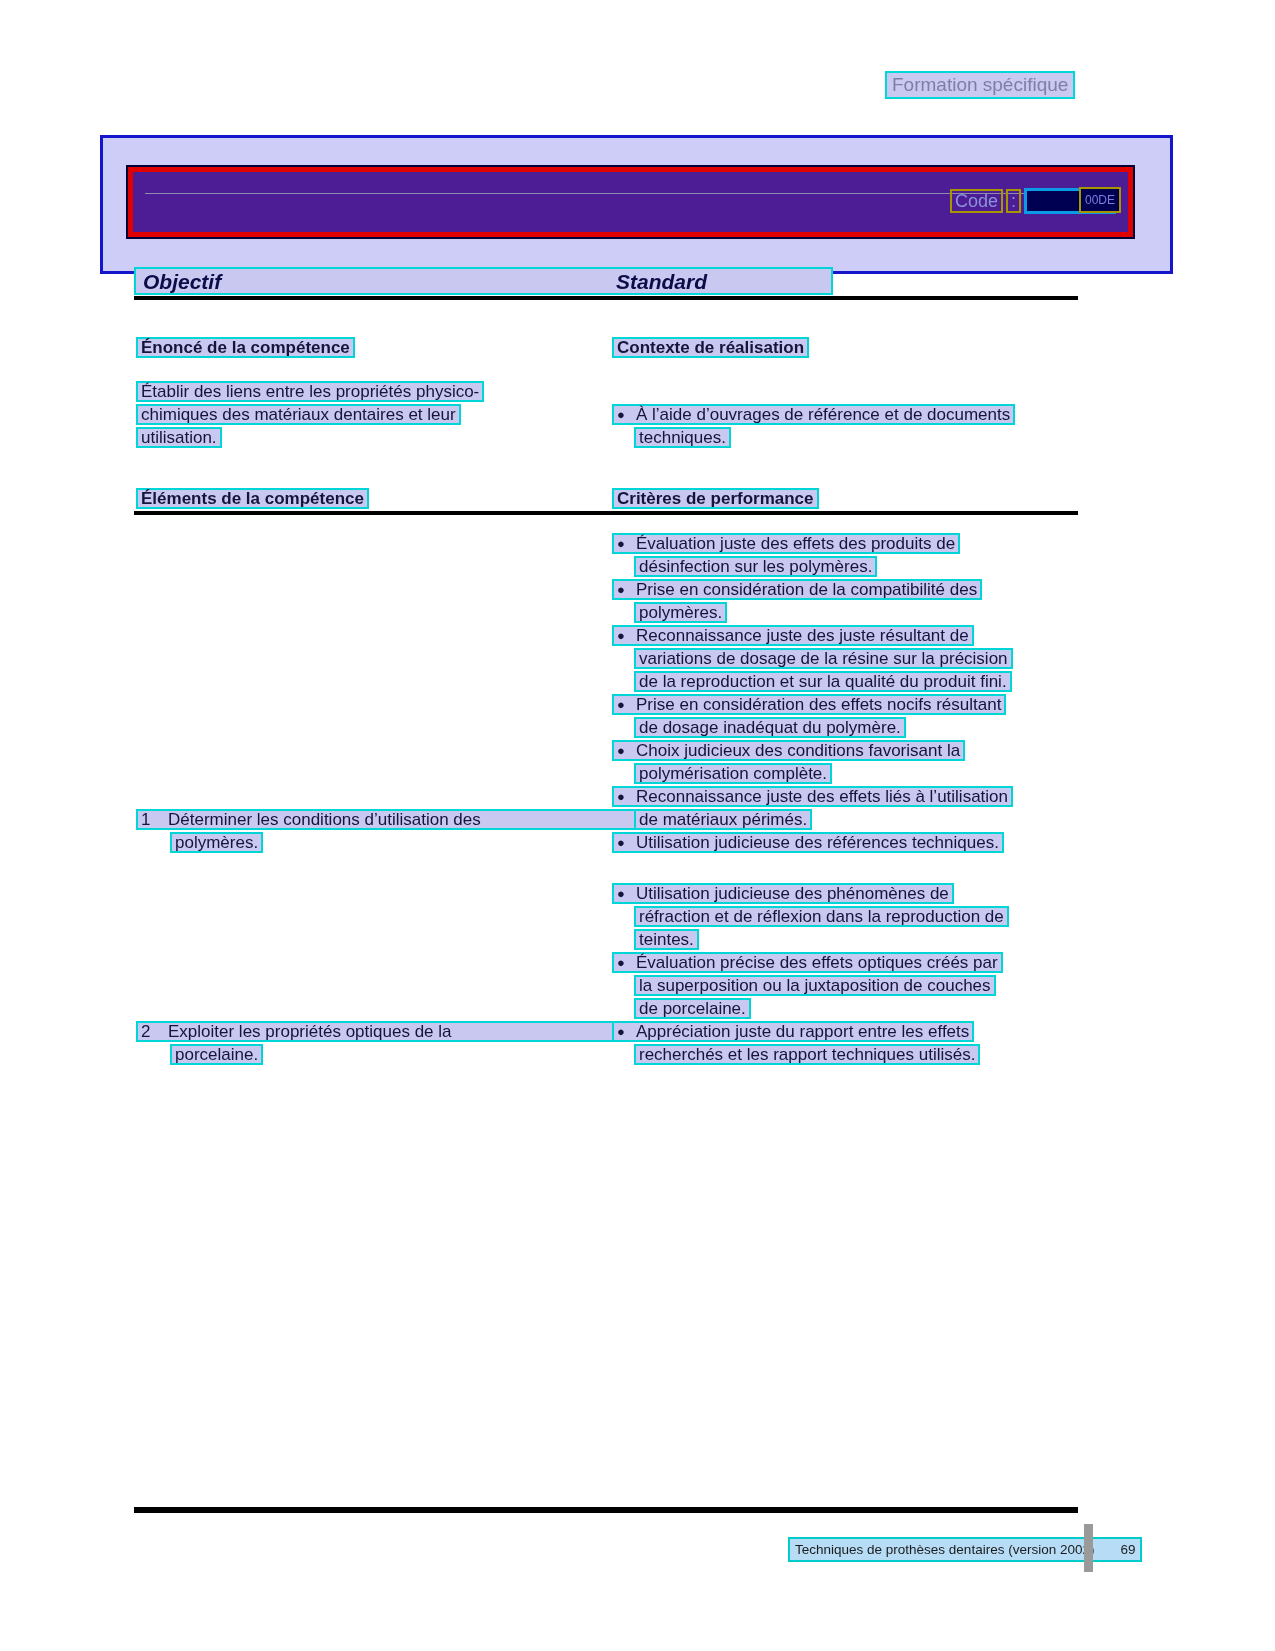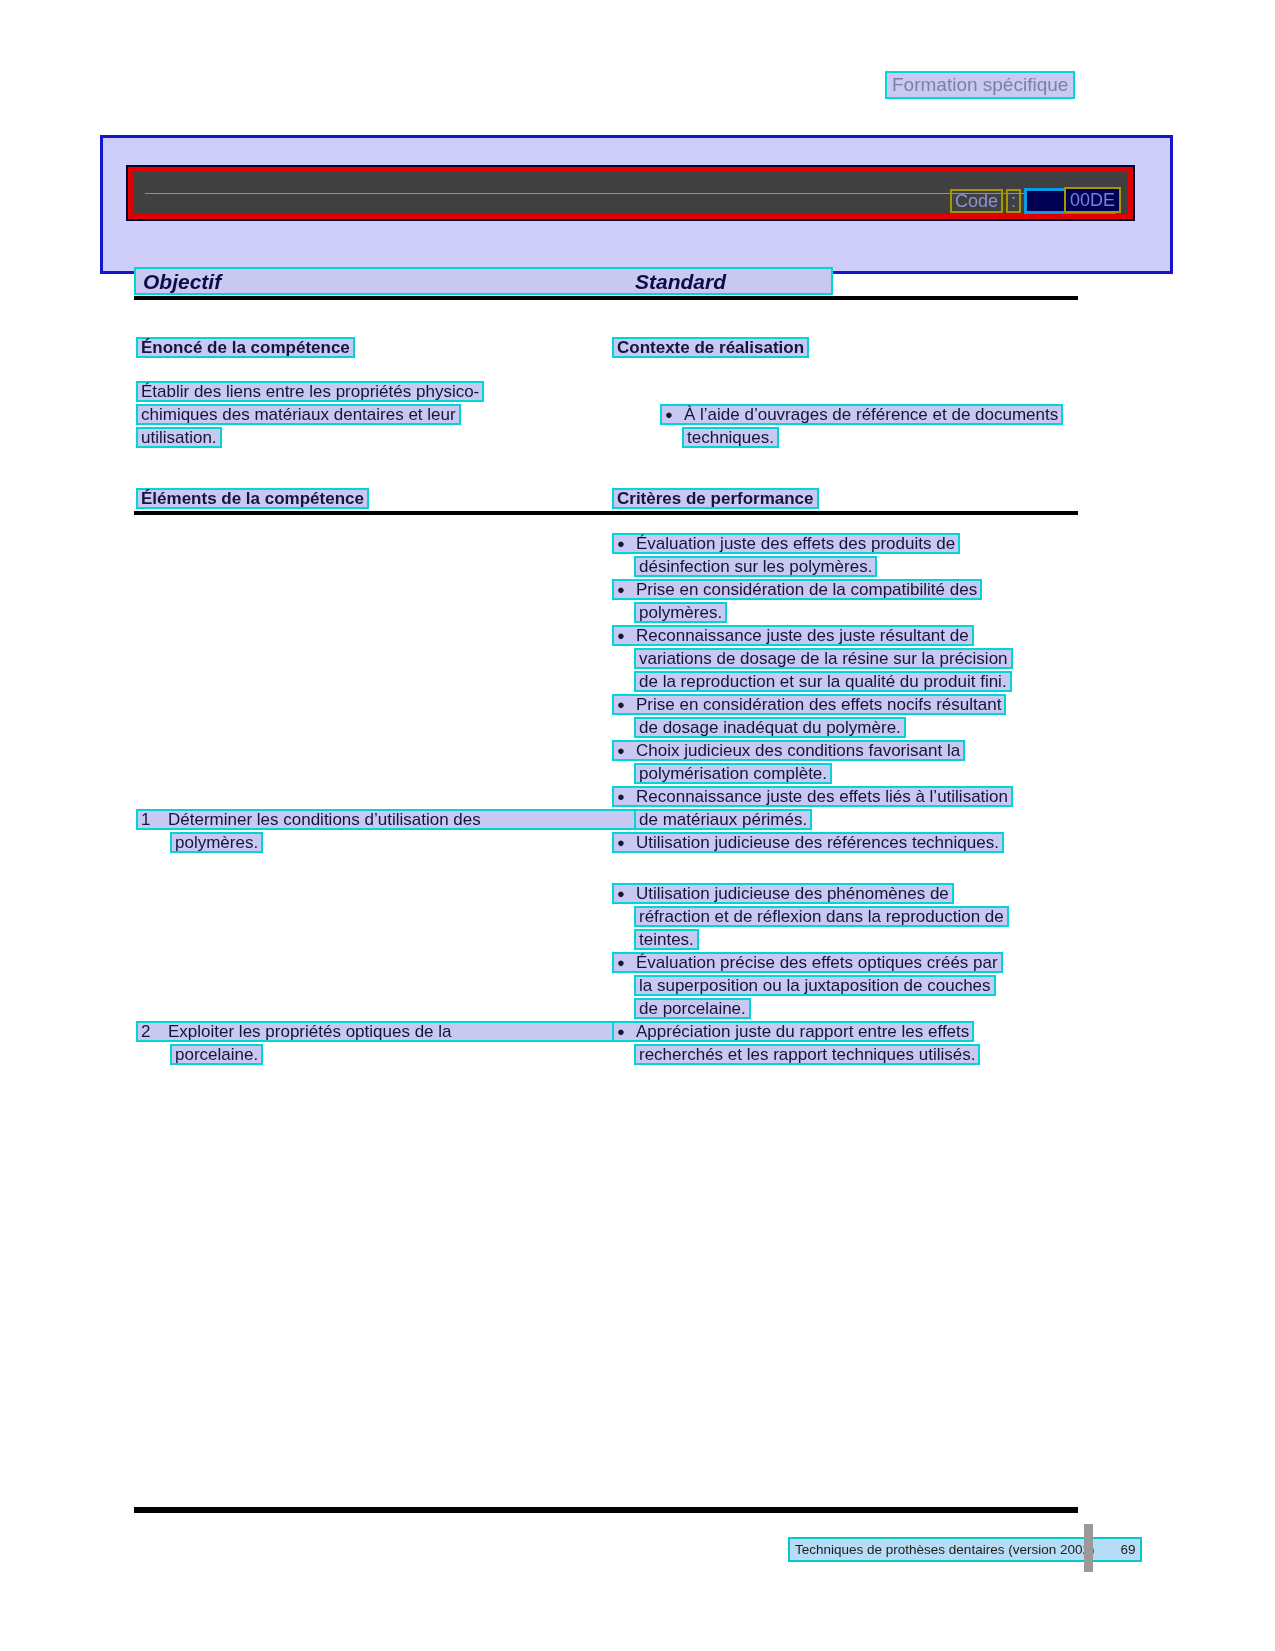--- a/index.html
+++ b/index.html
@@ -30,55 +30,55 @@
     background:#c9c9f2;border:2px solid #00d8d8;padding:1px 5px;
     font-size:19px;color:#7e7ea6;white-space:nowrap;
   }
 
   
   .title-box{
     left:100px;top:135px;width:1073px;height:139px;box-sizing:border-box;
     background:#cdcdf8;border:3px solid #1515cc;
   }
   .banner{
-    position:absolute;left:25px;right:37px;top:29px;height:52px;box-sizing:border-box;
-    background:#404040;border:5px solid #e00000;outline:2px solid #000038;
+    position:absolute;left:25px;right:37px;top:29px;height:70px;box-sizing:border-box;
+    background:#4c1d95;border:5px solid #e00000;outline:2px solid #000038;
   }
   .banner-line{position:absolute;left:12px;right:12px;top:21px;height:1px;background:#8c8cb0;}
   .code-row{position:absolute;right:12px;top:16px;display:flex;align-items:center;gap:3px;}
   .gold-box{
     border:2px solid #a89600;color:#8a93d6;font-size:18px;line-height:18px;
     padding:1px 3px;background:transparent;white-space:nowrap;
   }
   .code-field{
     position:relative;width:92px;height:26px;box-sizing:border-box;
     border:3px solid #0a9ae6;background:#000052;
   }
   .code-value{
     position:absolute;right:-8px;top:-4px;
-    border:2px solid #a89600;color:#7d7de0;font-size:18px;line-height:18px;
+    border:2px solid #a89600;color:#7d7de0;font-size:12px;line-height:18px;
     padding:2px 4px;background:#000052;white-space:nowrap;
   }
 
   
   .content{left:134px;top:267px;width:944px;}
   .obj-band{
     position:relative;width:699px;height:28px;box-sizing:border-box;
     background:#c8c8f0;border:2px solid #00d6d6;
     font-style:italic;font-weight:bold;font-size:21px;color:#0c0c48;
   }
   .obj-band .c1{position:absolute;left:7px;top:1px;}
-  .obj-band .c2{position:absolute;left:499px;top:1px;}
+  .obj-band .c2{position:absolute;left:480px;top:1px;}
   .rule{background:#000000;height:4px;width:944px;}
   .row{display:flex;align-items:flex-end;}
   .colL{width:478px;flex:0 0 478px;padding-left:2px;box-sizing:border-box;}
   .colR{flex:1;}
 
   .heads{margin-top:37px;}
-  .para{margin-top:23px;gap:48px;}
+  .para{margin-top:23px;}
   .heads2{margin-top:38px;}
   .rule2{margin-top:2px;}
   .item1{margin-top:18px;}
   .item2{margin-top:28px;}
 
   .bottom-rule{left:134px;top:1507px;width:944px;height:6px;background:#000000;}
 
   
   .footer{left:788px;top:1537px;display:inline-flex;align-items:center;
     background:#b6dcf6;border:2px solid #00cccc;height:25px;box-sizing:border-box;

